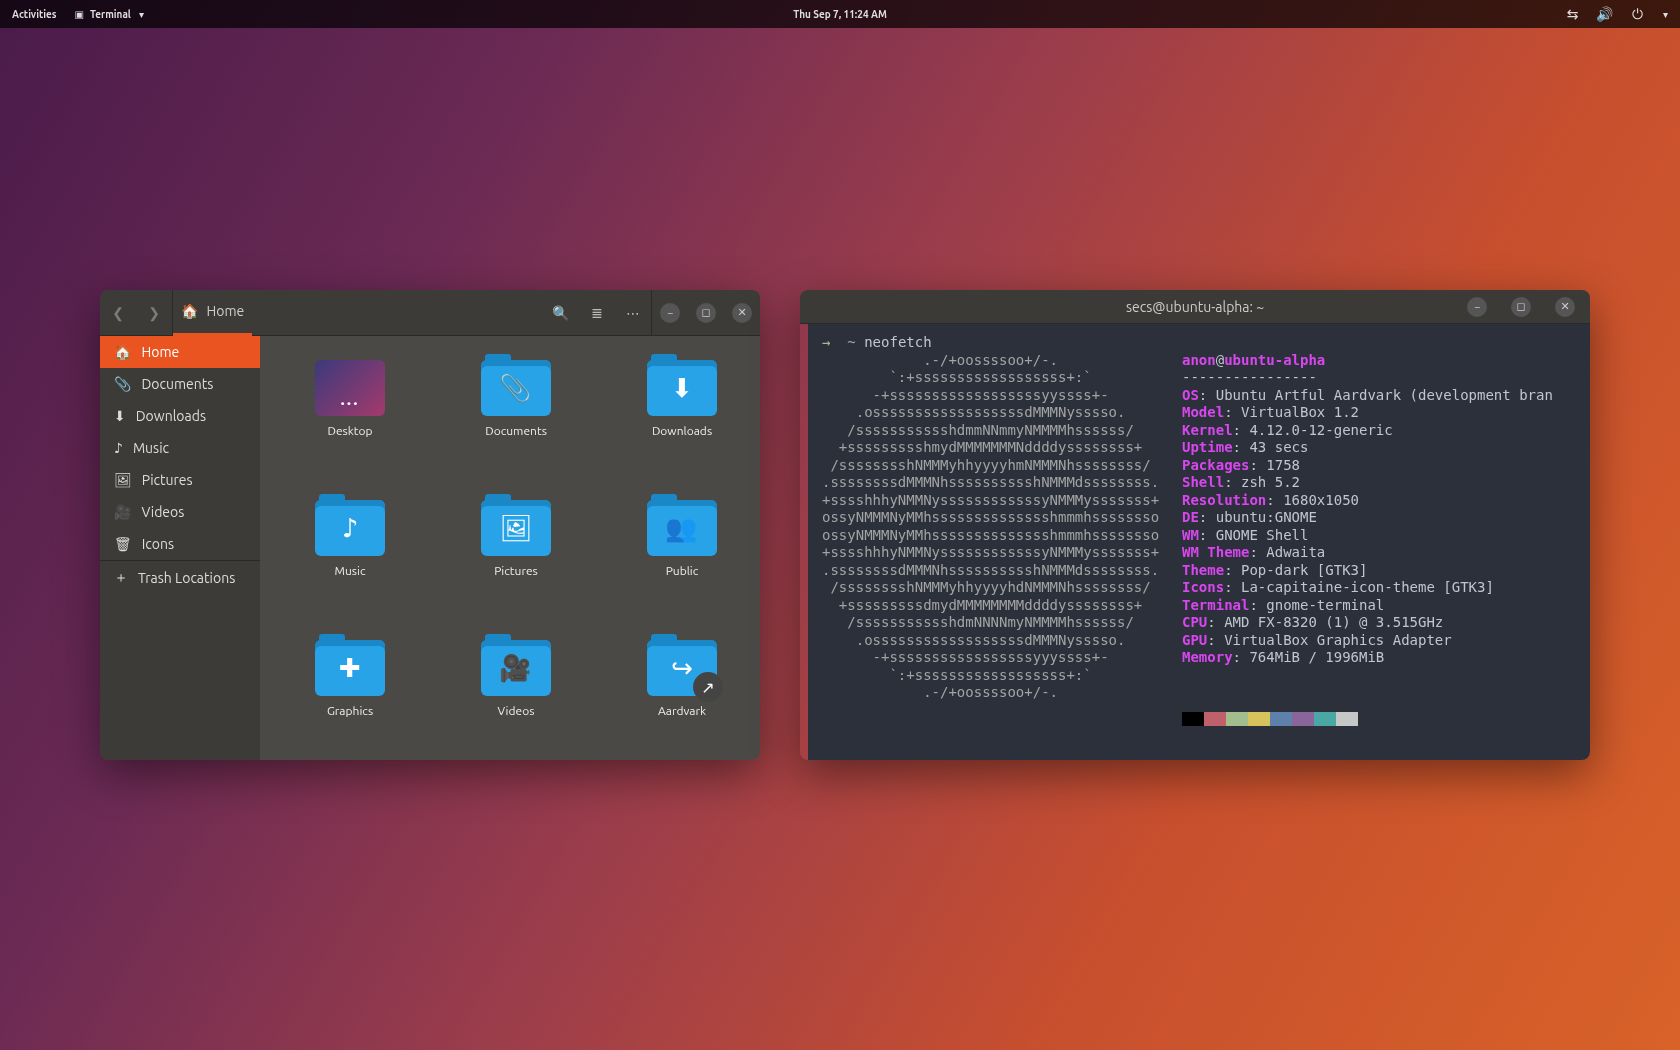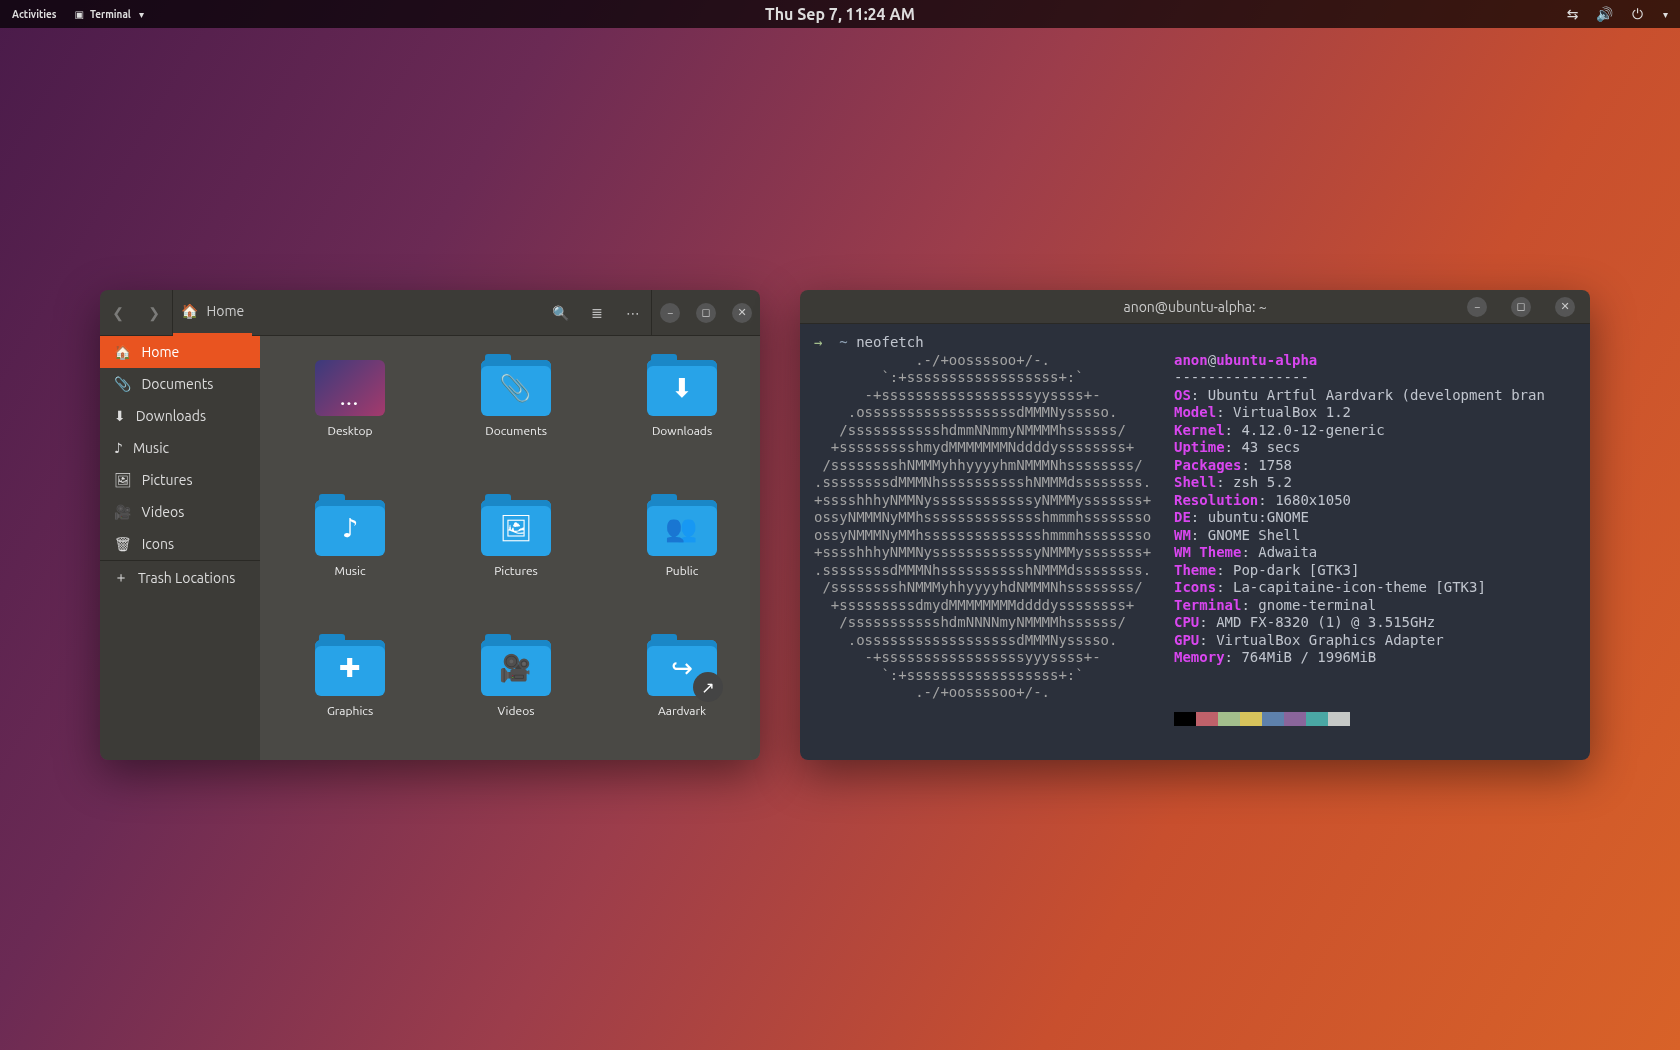--- a/index.html
+++ b/index.html
@@ -12,21 +12,21 @@
 
 
 .topbar {
   position:absolute; top:0; left:0; right:0; height:28px;
   background:rgba(0,0,0,.7); color:#ddd;
   display:flex; align-items:center; padding:0 12px;
 }
 .topbar .left { display:flex; gap:18px; align-items:center; }
 .topbar .left span { font-weight:600; font-size:10px; }
 .topbar .app { display:flex; align-items:center; gap:6px; }
-.topbar .center { position:absolute; left:50%; transform:translateX(-50%); font-weight:600; font-size:16px; }
+.topbar .center { position:absolute; left:50%; transform:translateX(-50%); font-weight:600; font-size:10px; }
 .topbar .right { margin-left:auto; display:flex; gap:18px; align-items:center; }
 .tri { font-size:10px; margin-left:2px; }
 
 
 .window {
   position:absolute; border-radius:8px; overflow:hidden;
   box-shadow:0 14px 45px rgba(0,0,0,.45);
 }
 .win-nautilus { left:100px; top:290px; width:660px; height:470px; }
 .win-term     { left:800px; top:290px; width:790px; height:470px; }
@@ -95,21 +95,21 @@
 .term-header {
   height:34px; background:#3b3a36; color:#ccc; display:flex;
   align-items:center; justify-content:center; position:relative;
   border-bottom:1px solid #2a2925;
 }
 .term-header .controls { position:absolute; right:8px; display:flex; gap:10px; }
 .term-body {
   background:#2b303b; color:#c0c5ce; height:calc(100% - 34px);
   padding:10px 14px;
   font-family:"DejaVu Sans Mono","Liberation Mono",monospace;
-  font-size:14px; line-height:1.25; white-space:pre; overflow:hidden;
+  font-size:14px; line-height:1.25; white-space:pre; overflow:hidden;margin-left:8px;
 }
 .prompt-arrow { color:#a3be8c; }
 .prompt-path  { color:#8fa1b3; }
 .ascii-logo { color:#a3a3a3; }
 .nf-row { display:flex; }
 .nf-left { width:360px; }
 .nf-right { flex:1; }
 .nf-key { color:#d946ef; font-weight:bold; }
 .swatches { display:flex; margin-top:10px; }
 .swatches div { width:22px; height:14px; }
@@ -254,21 +254,21 @@
             <div class="badge-share">↗</div>
           </div>
           <span class="lbl">Aardvark</span>
         </div>
       </div>
   </div>
 </div>
 
 <div class="window win-term">
   <div class="term-header">
-    <span>anon@ubuntu-alpha: ~</span>
+    <span>secs@ubuntu-alpha: ~</span>
     <div class="controls">
       <span class="circle-btn">−</span>
       <span class="circle-btn">◻</span>
       <span class="circle-btn">✕</span>
     </div>
   </div>
   <div class="term-body" id="term-body"><span class="prompt-arrow">→</span>  <span class="prompt-path">~</span> neofetch
 <div class="nf-row"><span class="nf-left ascii-logo">            .-/+oossssoo+/-.</span><span class="nf-right"><span class="nf-key">anon</span>@<span class="nf-key">ubuntu-alpha</span></span></div><div class="nf-row"><span class="nf-left ascii-logo">        `:+ssssssssssssssssss+:`</span><span class="nf-right">----------------</span></div><div class="nf-row"><span class="nf-left ascii-logo">      -+ssssssssssssssssssyyssss+-</span><span class="nf-right"><span class="nf-key">OS</span>: Ubuntu Artful Aardvark (development bran</span></div><div class="nf-row"><span class="nf-left ascii-logo">    .ossssssssssssssssssdMMMNysssso.</span><span class="nf-right"><span class="nf-key">Model</span>: VirtualBox 1.2</span></div><div class="nf-row"><span class="nf-left ascii-logo">   /ssssssssssshdmmNNmmyNMMMMhssssss/</span><span class="nf-right"><span class="nf-key">Kernel</span>: 4.12.0-12-generic</span></div><div class="nf-row"><span class="nf-left ascii-logo">  +ssssssssshmydMMMMMMMNddddyssssssss+</span><span class="nf-right"><span class="nf-key">Uptime</span>: 43 secs</span></div><div class="nf-row"><span class="nf-left ascii-logo"> /sssssssshNMMMyhhyyyyhmNMMMNhssssssss/</span><span class="nf-right"><span class="nf-key">Packages</span>: 1758</span></div><div class="nf-row"><span class="nf-left ascii-logo">.ssssssssdMMMNhsssssssssshNMMMdssssssss.</span><span class="nf-right"><span class="nf-key">Shell</span>: zsh 5.2</span></div><div class="nf-row"><span class="nf-left ascii-logo">+sssshhhyNMMNyssssssssssssyNMMMysssssss+</span><span class="nf-right"><span class="nf-key">Resolution</span>: 1680x1050</span></div><div class="nf-row"><span class="nf-left ascii-logo">ossyNMMMNyMMhsssssssssssssshmmmhssssssso</span><span class="nf-right"><span class="nf-key">DE</span>: ubuntu:GNOME</span></div><div class="nf-row"><span class="nf-left ascii-logo">ossyNMMMNyMMhsssssssssssssshmmmhssssssso</span><span class="nf-right"><span class="nf-key">WM</span>: GNOME Shell</span></div><div class="nf-row"><span class="nf-left ascii-logo">+sssshhhyNMMNyssssssssssssyNMMMysssssss+</span><span class="nf-right"><span class="nf-key">WM Theme</span>: Adwaita</span></div><div class="nf-row"><span class="nf-left ascii-logo">.ssssssssdMMMNhsssssssssshNMMMdssssssss.</span><span class="nf-right"><span class="nf-key">Theme</span>: Pop-dark [GTK3]</span></div><div class="nf-row"><span class="nf-left ascii-logo"> /sssssssshNMMMyhhyyyyhdNMMMNhssssssss/</span><span class="nf-right"><span class="nf-key">Icons</span>: La-capitaine-icon-theme [GTK3]</span></div><div class="nf-row"><span class="nf-left ascii-logo">  +sssssssssdmydMMMMMMMMddddyssssssss+</span><span class="nf-right"><span class="nf-key">Terminal</span>: gnome-terminal</span></div><div class="nf-row"><span class="nf-left ascii-logo">   /ssssssssssshdmNNNNmyNMMMMhssssss/</span><span class="nf-right"><span class="nf-key">CPU</span>: AMD FX-8320 (1) @ 3.515GHz</span></div><div class="nf-row"><span class="nf-left ascii-logo">    .ossssssssssssssssssdMMMNysssso.</span><span class="nf-right"><span class="nf-key">GPU</span>: VirtualBox Graphics Adapter</span></div><div class="nf-row"><span class="nf-left ascii-logo">      -+sssssssssssssssssyyyssss+-</span><span class="nf-right"><span class="nf-key">Memory</span>: 764MiB / 1996MiB</span></div><div class="nf-row"><span class="nf-left ascii-logo">        `:+ssssssssssssssssss+:`</span><span class="nf-right"></span></div><div class="nf-row"><span class="nf-left ascii-logo">            .-/+oossssoo+/-.</span><span class="nf-right"></span></div><div class="nf-row"><span class="nf-left"></span><span class="nf-right"><div class="swatches"><div class="sw0"></div><div class="sw1"></div><div class="sw2"></div><div class="sw3"></div><div class="sw4"></div><div class="sw5"></div><div class="sw6"></div><div class="sw7"></div></div></span></div>
 
    </div>

